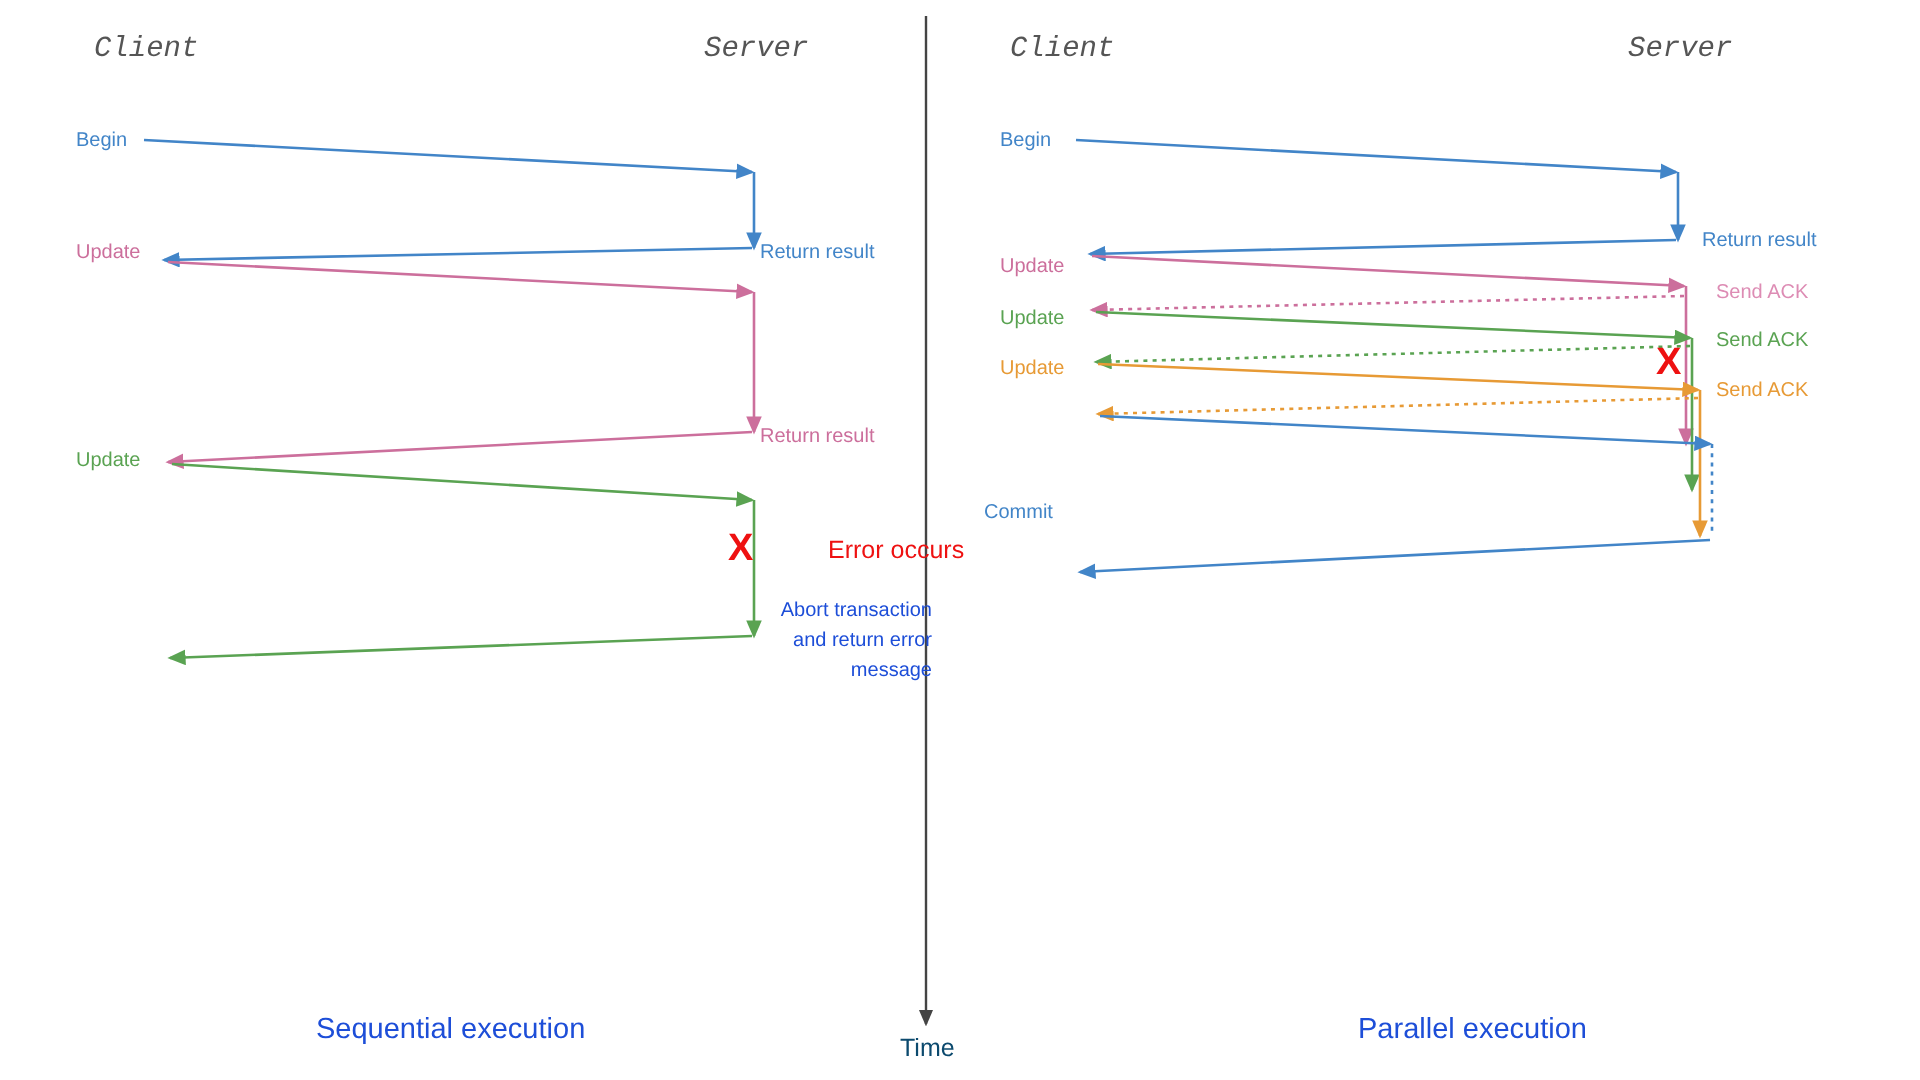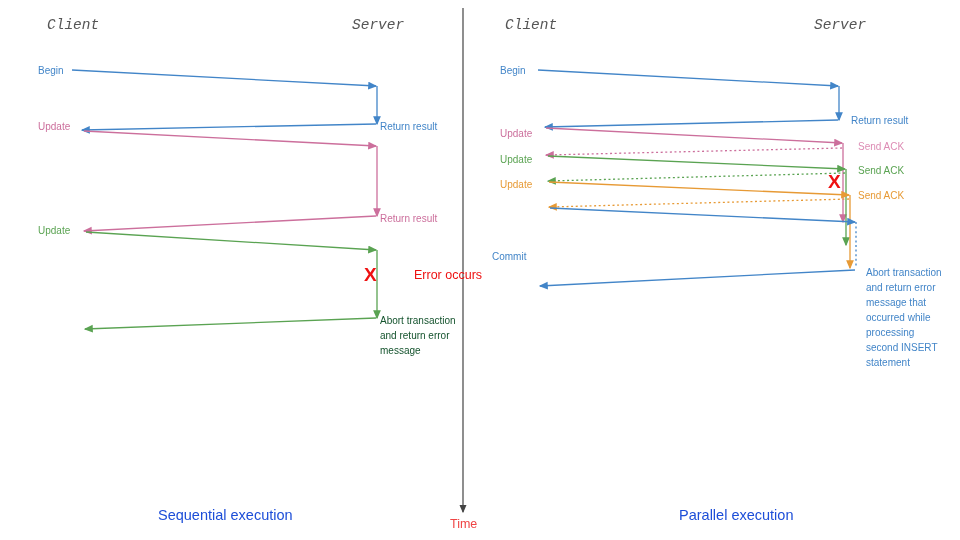--- a/index.html
+++ b/index.html
@@ -35,21 +35,21 @@
     font-size: 14.5px;
     color: #555555;
     font-family: Liberation Mono, monospace;
   }
   .caption {
     font-size: 14.5px;
     color: #1d4ed8;
   }
   .timelbl {
     font-size: 12.5px;
-    color: #ef4444;
+    color: #0c4a6e;
   }
   .errlbl {
     font-size: 12.5px;
     color: #ee1111;
   }
   .xmark {
     position: absolute;
     font-family: "Liberation Sans", sans-serif;
     font-size: 19px;
     font-weight: bold;
@@ -118,38 +118,37 @@
 
   <div class="lbl" style="left:38px; top:63px; color:#4285c8;">Begin</div>
   <div class="lbl" style="left:380px; top:119px; color:#4285c8;">Return result</div>
   <div class="lbl" style="left:38px; top:119px; color:#cc6f9c;">Update</div>
   <div class="lbl" style="left:380px; top:211px; color:#cc6f9c;">Return result</div>
   <div class="lbl" style="left:38px; top:223px; color:#5aa352;">Update</div>
 
   <div class="xmark" style="left:364px; top:265px;">X</div>
   <div class="lbl errlbl" style="left:380px; top:268px;margin-left:34px;">Error occurs</div>
 
-  <div class="lbl multi" style="left:380px; top:313px; width:86px; color:#14532d;">Abort transaction and return error message</div>
+  <div class="lbl multi" style="left:380px; top:298px; width:86px; color:#1d4ed8;text-align:right;">Abort transaction and return error message</div>
 
   <div class="lbl caption" style="left:158px; top:508px;">Sequential execution</div>
 
   <div class="lbl actor" style="left:505px; top:18px;">Client</div>
   <div class="lbl actor" style="left:814px; top:18px;">Server</div>
 
   <div class="lbl" style="left:500px; top:63px; color:#4285c8;">Begin</div>
   <div class="lbl" style="left:851px; top:113px; color:#4285c8;">Return result</div>
   <div class="lbl" style="left:500px; top:126px; color:#cc6f9c;">Update</div>
   <div class="lbl" style="left:858px; top:139px; color:#dd8cb4;">Send ACK</div>
   <div class="lbl" style="left:500px; top:152px; color:#5aa352;">Update</div>
   <div class="lbl" style="left:858px; top:163px; color:#5aa352;">Send ACK</div>
   <div class="lbl" style="left:500px; top:177px; color:#e79a35;">Update</div>
   <div class="lbl" style="left:858px; top:188px; color:#e79a35;">Send ACK</div>
   <div class="lbl" style="left:492px; top:201px; color:#4285c8;margin-top:48px;">Commit</div>
 
   <div class="xmark" style="left:828px; top:172px;">X</div>
 
-  <div class="lbl multi" style="left:866px; top:265px; width:82px; color:#4285c8;">Abort transaction and return error message that occurred while processing second INSERT statement</div>
 
   <div class="lbl caption" style="left:679px; top:508px;">Parallel execution</div>
 
   <div class="lbl timelbl" style="left:450px; top:517px;">Time</div>
 
 </div>
 
 </body></html>

